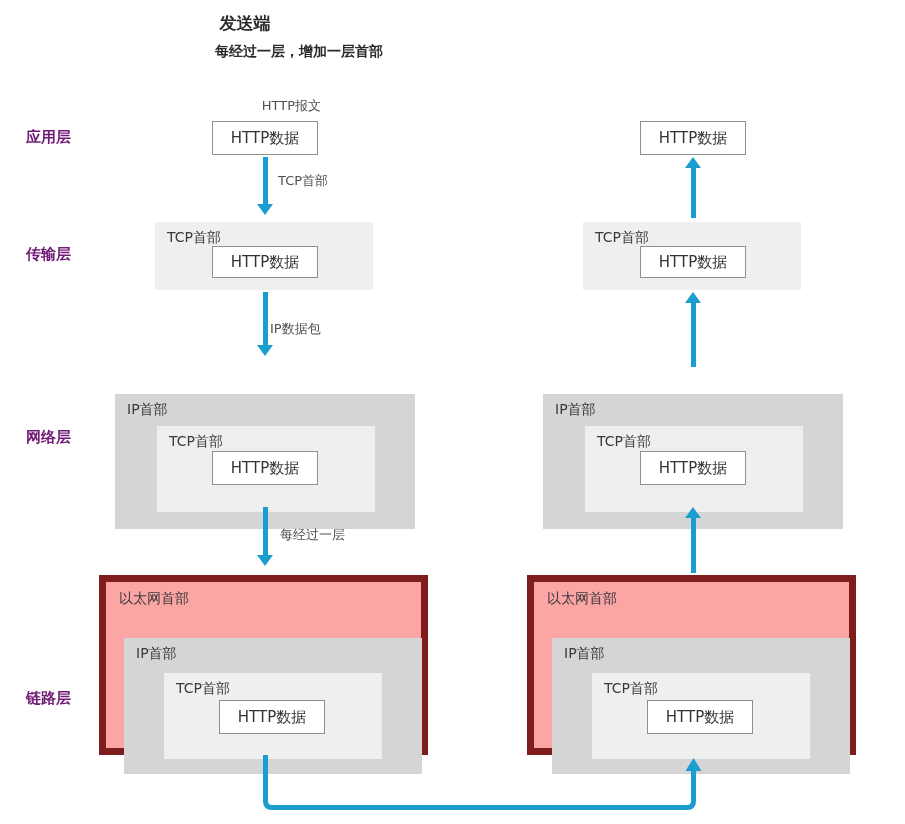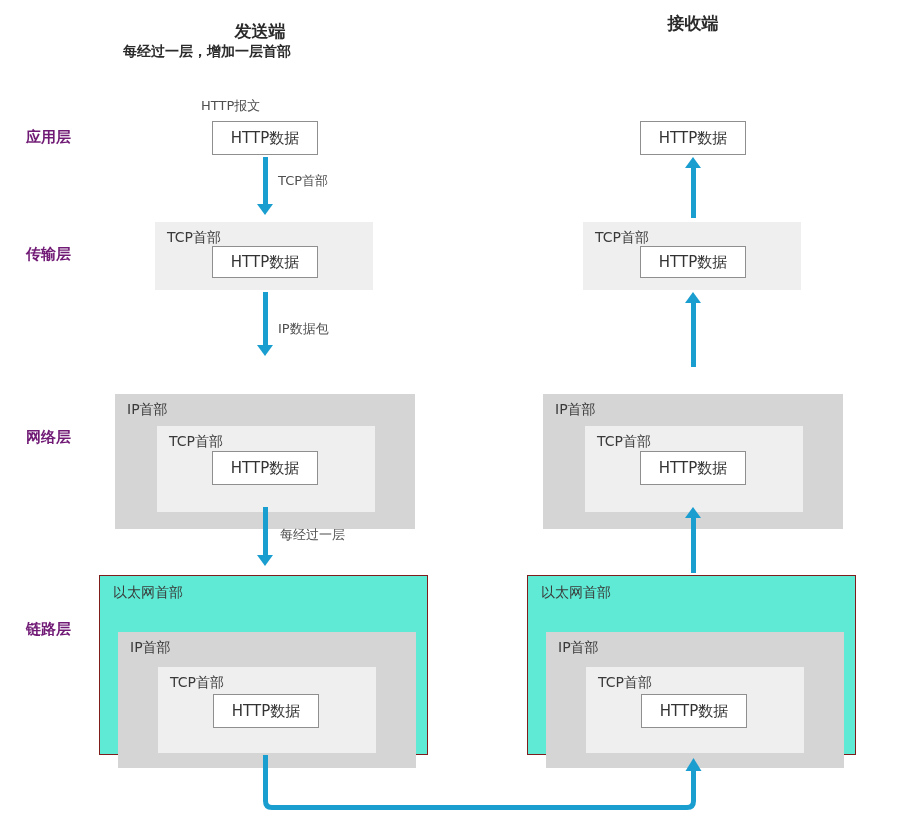--- a/index.html
+++ b/index.html
@@ -7,65 +7,64 @@
     position:relative; width:905px; height:824px; background:#ffffff;
     font-family:"DejaVu Sans","Liberation Sans",sans-serif;
     color:#333; overflow:hidden;
   }
   .col-title {
     position:absolute; font-size:17px; font-weight:bold; color:#2b2b2b;
     width:200px; text-align:center;
   }
   .col-sub {
     position:absolute; font-size:14px; font-weight:bold; color:#2b2b2b;
-    width:260px; text-align:left;
+    width:260px; text-align:right;
   }
   .layer-label {
     position:absolute; left:26px; font-size:15px; font-weight:bold; color:#701a75;
   }
   .small-label { position:absolute; font-size:13px; color:#4f4f4f; }
   .box-white {
     position:absolute; background:#ffffff; border:1px solid #8f8f8f;
     display:flex; align-items:center; justify-content:center;
     font-size:15px; color:#333; box-sizing:border-box;
   }
   .layer-box { position:absolute; box-sizing:border-box; }
   .bg-light  { background:#efefef; }
   .bg-med    { background:#d5d5d5;margin-top:24px; }
-  .bg-dark   { background:#5eead4; border:1px solid #7f1d1d; }
+  .bg-dark   { background:#fca5a5; border:7px solid #7f1d1d; }
   .box-lbl { position:absolute; left:12px; top:7px; font-size:14px; color:#3a3a3a; }
   .arrow { position:absolute; width:16px; }
   .shaft { position:absolute; left:6px; width:5px; background:#1a9ed0; }
   .head-down {
     position:absolute; left:0; width:0; height:0;
     border-left:8px solid transparent; border-right:8px solid transparent;
     border-top:11px solid #1a9ed0;
   }
   .head-up {
     position:absolute; left:0; top:0; width:0; height:0;
     border-left:8px solid transparent; border-right:8px solid transparent;
     border-bottom:11px solid #1a9ed0;
   }
   .connector { position:absolute; left:255px; top:755px; }
 </style>
 </head>
 <body>
 
 <div class="canvas">
 
-  <div class="col-title" style="left:160px; top:12px;margin-top:8px;">发送端</div>
+  <div class="col-title" style="left:145px; top:12px;">发送端</div>
   <div class="col-sub" style="left:123px; top:43px;">每经过一层，增加一层首部</div>
-  <div class="col-title" style="left:593px; top:12px;">接收端</div>
 
   <div class="layer-label" style="top:128px;">应用层</div>
   <div class="layer-label" style="top:245px;">传输层</div>
   <div class="layer-label" style="top:428px;">网络层</div>
-  <div class="layer-label" style="top:620px;">链路层</div>
+  <div class="layer-label" style="top:689px;">链路层</div>
 
-  <div class="small-label" style="left:201px; top:97px; width:110px; text-align:left;">HTTP报文</div>
+  <div class="small-label" style="left:211px; top:97px; width:110px; text-align:right;">HTTP报文</div>
 
   <div class="box-white" style="left:212px; top:121px; width:106px; height:34px;">
     <span>HTTP数据</span>
   </div>
 
   <div class="arrow" style="left:257px; top:157px; height:58px;">
     <div class="shaft" style="top:0; height:47px;"></div>
     <div class="head-down" style="top:47px;"></div>
   </div>
   <div class="small-label" style="left:278px; top:172px;">TCP首部</div>
@@ -74,21 +73,21 @@
     <span class="box-lbl">TCP首部</span>
     <div class="box-white" style="left:57px; top:24px; width:106px; height:32px;">
       <span>HTTP数据</span>
     </div>
   </div>
 
   <div class="arrow" style="left:257px; top:292px; height:64px;">
     <div class="shaft" style="top:0; height:53px;"></div>
     <div class="head-down" style="top:53px;"></div>
   </div>
-  <div class="small-label" style="left:278px; top:320px;">IP数据包</div>
+  <div class="small-label" style="left:270px; top:320px;">IP数据包</div>
 
   <div class="layer-box bg-med" style="left:115px; top:370px; width:300px; height:135px;">
     <span class="box-lbl">IP首部</span>
     <div class="layer-box bg-light" style="left:42px; top:32px; width:218px; height:86px;">
       <span class="box-lbl">TCP首部</span>
       <div class="box-white" style="left:55px; top:25px; width:106px; height:34px;">
         <span>HTTP数据</span>
       </div>
     </div>
   </div>

